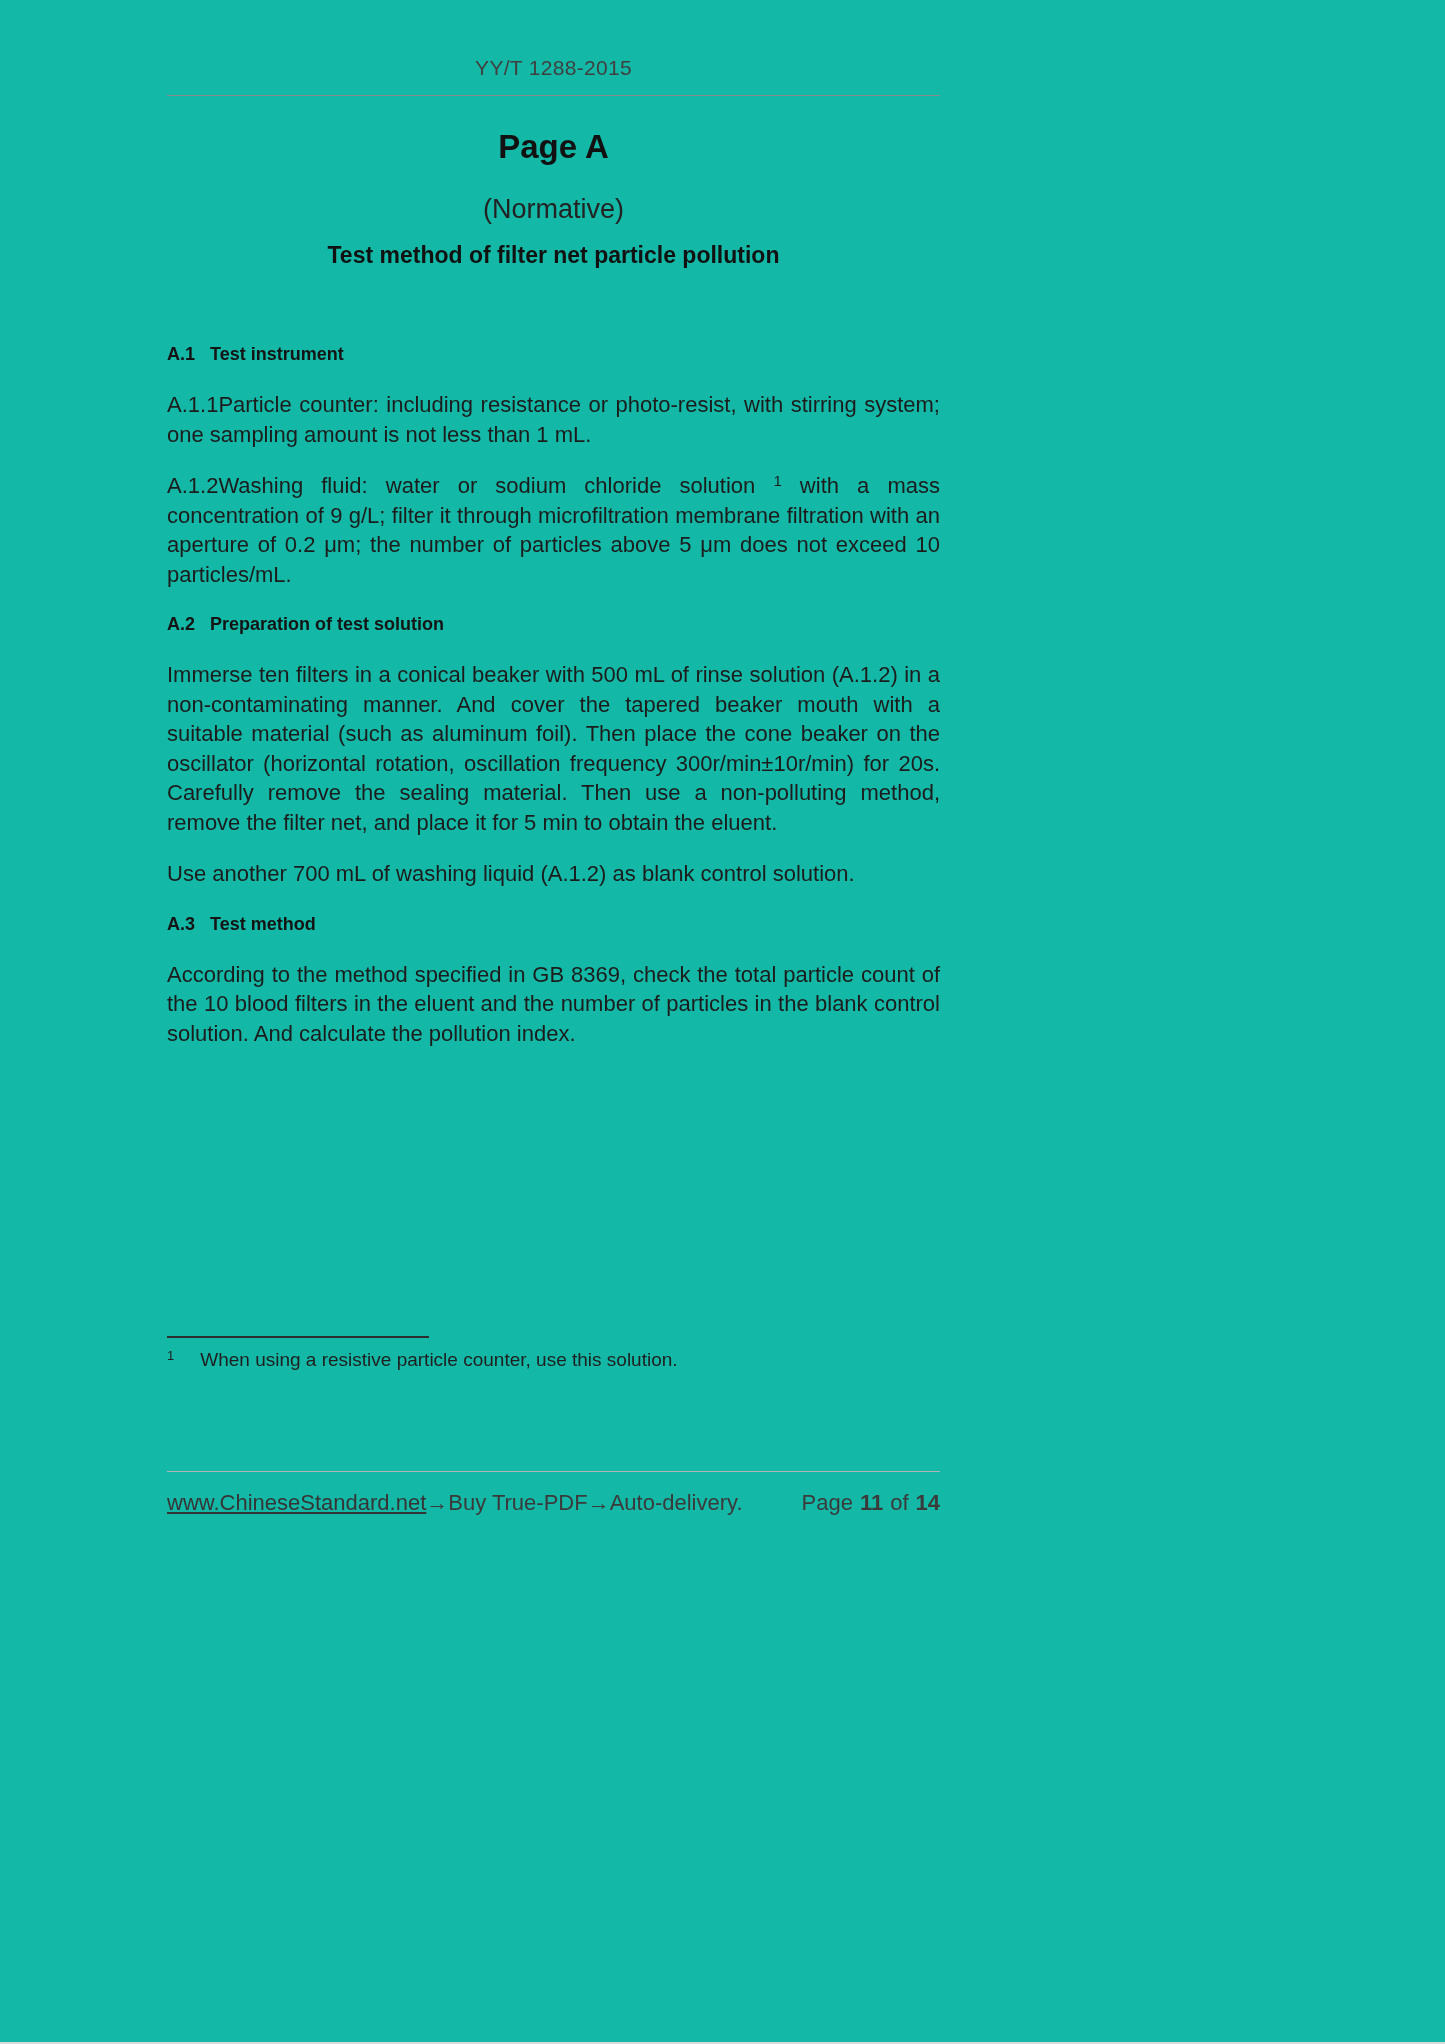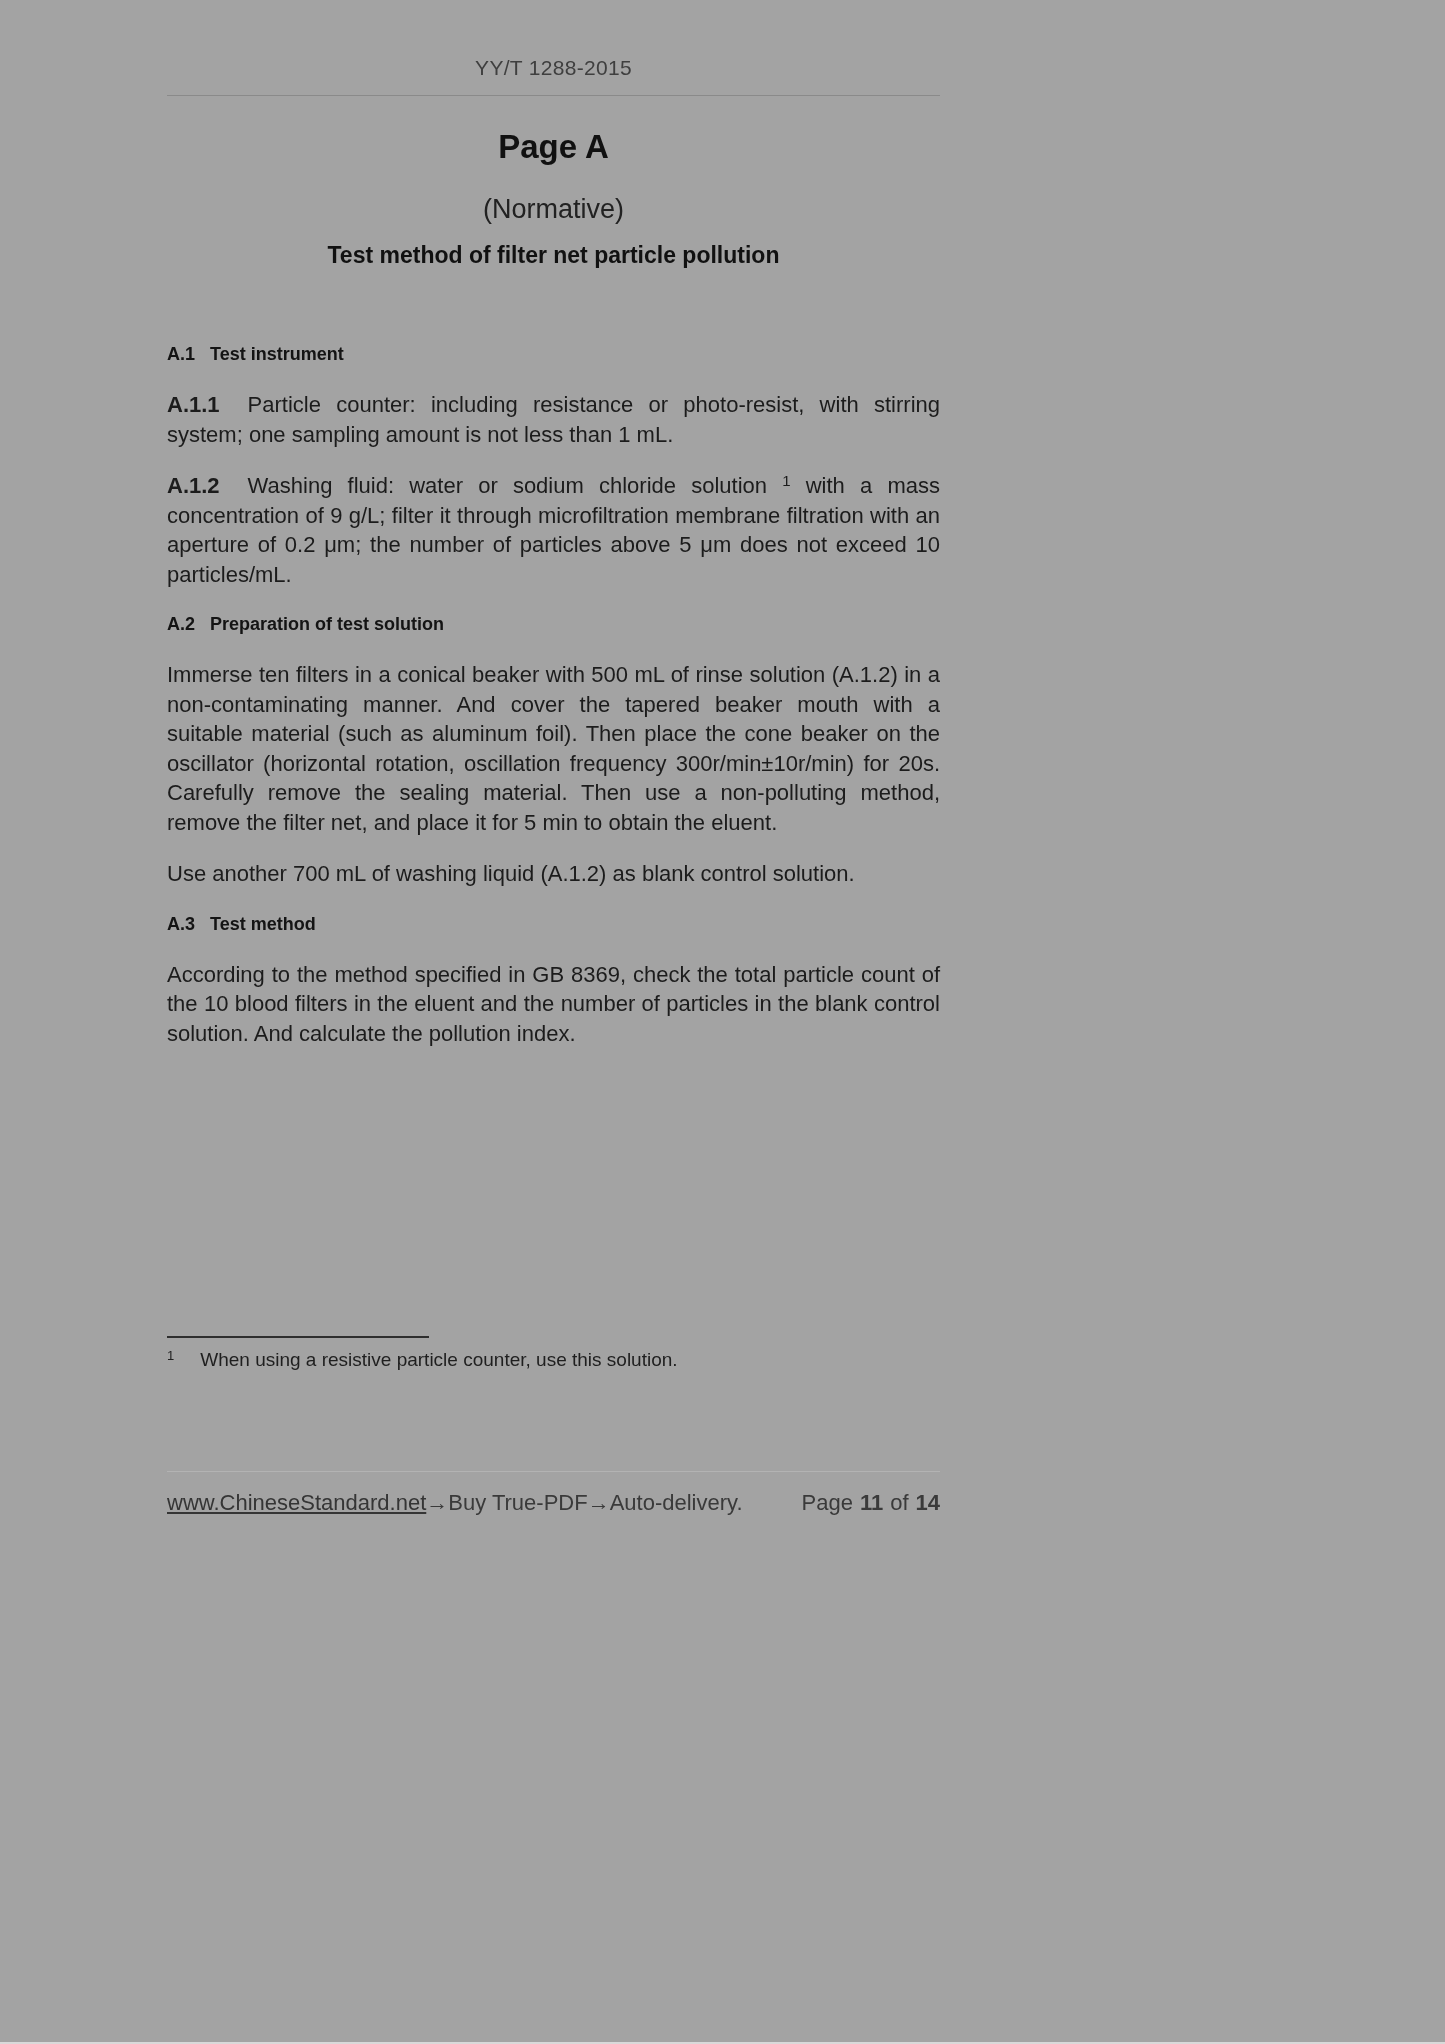--- a/index.html
+++ b/index.html
@@ -1,21 +1,21 @@
 <!DOCTYPE html>
 <html><head>
 <meta charset="utf-8">
 <style>
   * { box-sizing: border-box; }
   html, body { margin: 0; padding: 0; background: #ffffff; }
   .page {
     position: relative;
     width: 1445px;
     height: 2044px;
-    background: #a3a3a3;
+    background: #14b8a6;
     font-family: "Liberation Sans", "DejaVu Sans", sans-serif;
     color: #1c1c1c;
     overflow: hidden;
   }
   .content { position: absolute; left: 167px; top: 0; width: 773px; }
 
   .doc-header {
     padding-top: 55px;
     text-align: center;
     font-size: 21px;
@@ -59,21 +59,21 @@
   .sh-a1 { margin-top: 72px; }
   .sh-num { margin-right: 15px; }
 
   .body-para {
     margin: 22px 0 0;
     font-size: 22px;
     line-height: 29.5px;
     text-align: justify;
     color: #1c1c1c;
   }
-  .run-label { font-weight: bold; margin-right: 28px; }
+  .run-label { font-weight: normal; }
   .fn-ref { font-size: 15px; vertical-align: 7px; line-height: 0; }
 
   .footnote-area { position: absolute; left: 167px; top: 1336px; width: 773px; }
   .footnote-rule { width: 262px; border-top: 2px solid #2e2e2e; height: 0; }
   .footnote { margin-top: 10px; font-size: 19px; line-height: 24px; color: #1f1f1f; }
   .fn-marker { font-size: 13px; vertical-align: 6px; margin-right: 26px; line-height: 0; }
 
   .footer-rule { position: absolute; left: 167px; top: 1471px; width: 773px; border-top: 1px solid #b3b3b3; height: 0; }
   .footer {
     position: absolute; left: 167px; top: 1490px; width: 773px;

